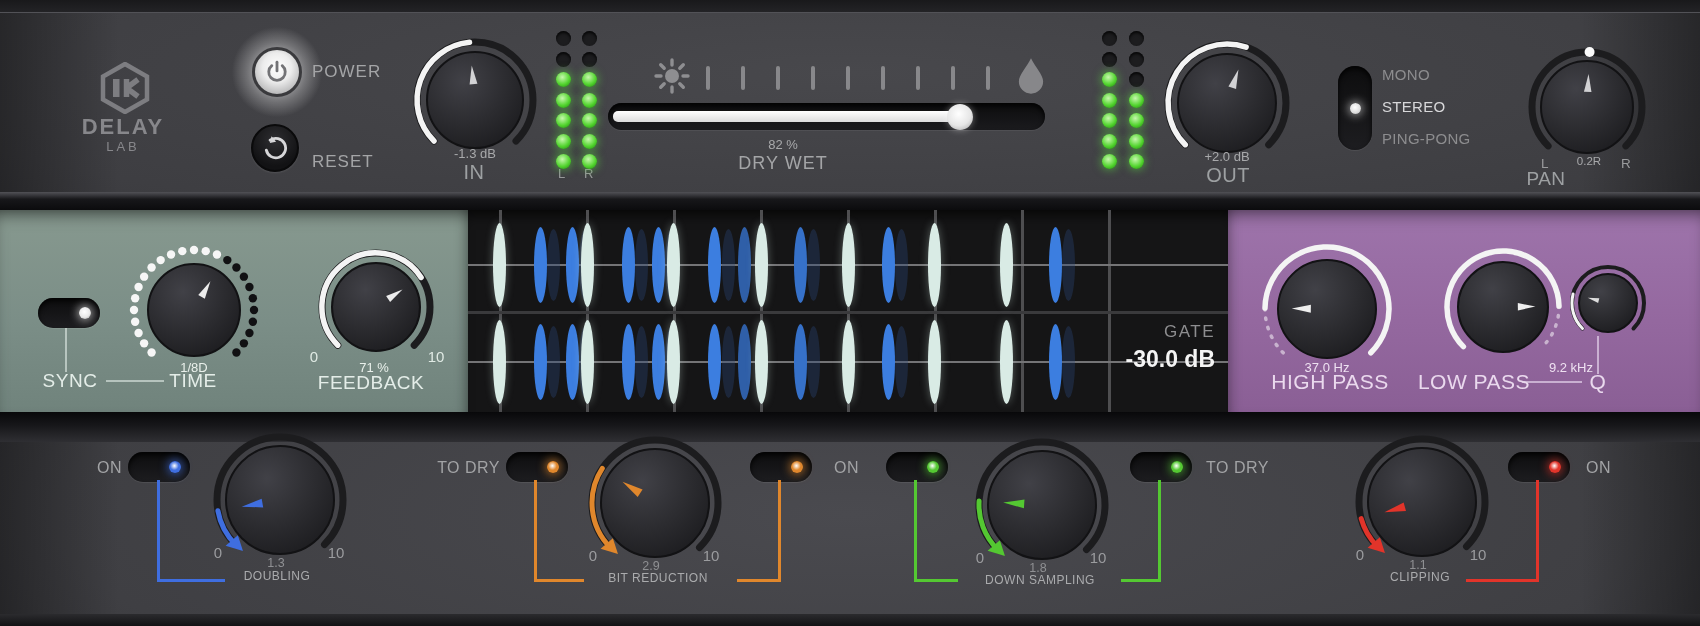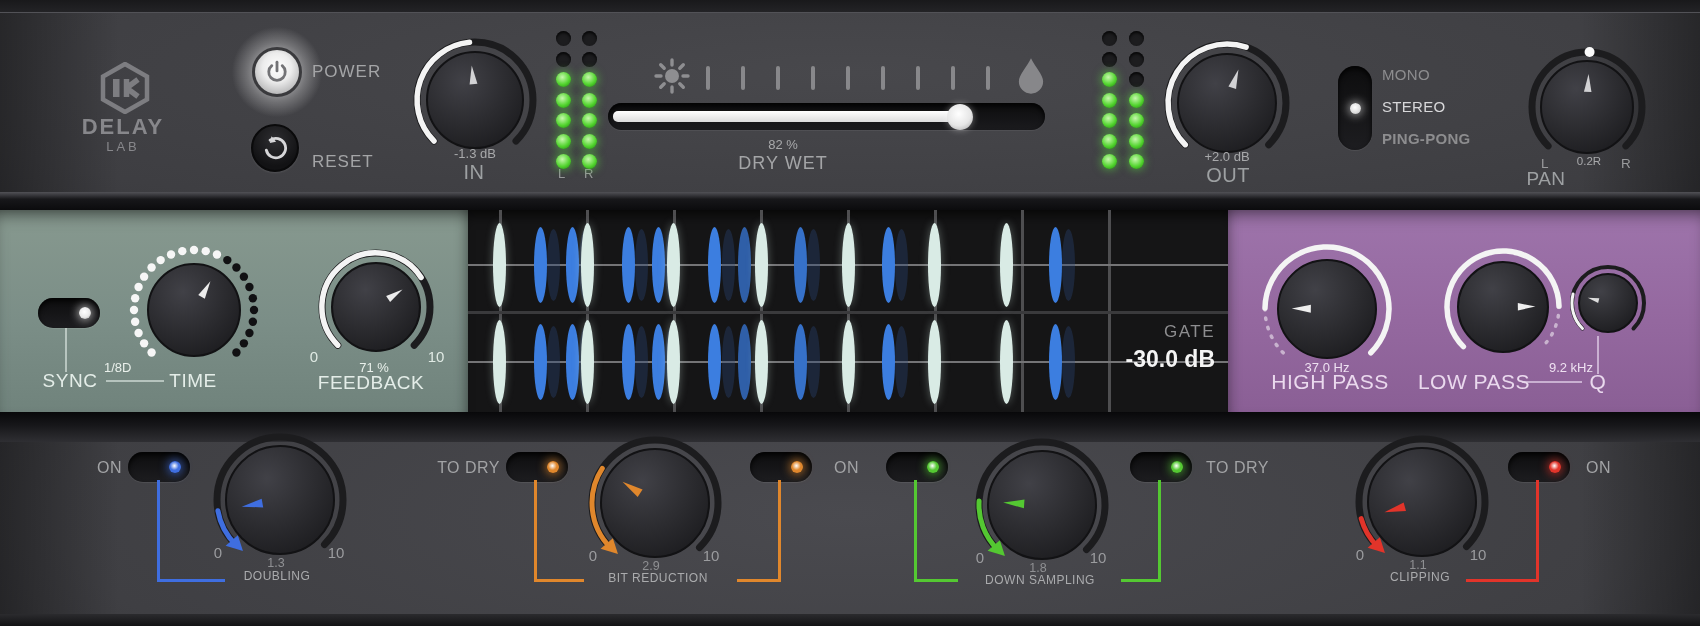--- a/index.html
+++ b/index.html
@@ -227,21 +227,21 @@
 <div class="t ctr kv" style="left:733px;top:137px;width:100px;">82 %</div>
 <div class="t ctr" style="left:693px;top:153px;width:180px;color:#a4a5a7;font-size:18px;letter-spacing:1px;">DRY WET</div>
 
 <div class="t meter-lbl" style="left:558px;top:166px;">L</div>
 <div class="t meter-lbl" style="left:584px;top:166px;">R</div>
 
 <div class="abs" id="mode-pill"></div>
 <div class="abs" id="mode-dot"></div>
 <div class="t mode-opt" style="left:1382px;top:66px;">MONO</div>
 <div class="t mode-opt sel" style="left:1382px;top:98px;">STEREO</div>
-<div class="t mode-opt" style="left:1382px;top:130px;font-weight:bold;">PING-PONG</div>
+<div class="t mode-opt" style="left:1382px;top:130px;">PING-PONG</div>
 
 <div class="t panlr" style="left:1541px;top:156px;">L</div>
 <div class="t panlr" style="left:1621px;top:156px;">R</div>
 
 <div class="toggle" style="left:38px;top:298px;">
   <span class="dot dot-white"></span>
 </div>
 <div class="conn" style="left:65px;top:328px;width:2px;height:44px;background:rgba(226,236,231,.6);"></div>
 <div class="t ctr kl-teal kl" style="left:36px;top:370px;width:68px;">SYNC</div>
 <div class="conn" style="left:106px;top:380px;width:58px;height:2px;background:rgba(226,236,231,.6);"></div>
@@ -403,21 +403,21 @@
 
 <div class="t kv" style="left: 385px; top: 146px; width: 180px; text-align: center;">-1.3 dB</div>
 <div class="t kl" style="left: 364px; top: 161px; width: 220px; text-align: center;">IN</div>
 <div class="hotspot" style="left: 427px; top: 52px; height: 96px; width: 96px;"></div>
 <div class="t kv" style="left: 1137px; top: 149px; width: 180px; text-align: center;">+2.0 dB</div>
 <div class="t kl" style="left: 1118px; top: 164px; width: 220px; text-align: center;">OUT</div>
 <div class="hotspot" style="left: 1178px; top: 54px; height: 98px; width: 98px;"></div>
 <div class="t kv kv-sm" style="left: 1499px; top: 155px; width: 180px; text-align: center;">0.2R</div>
 <div class="t kl kl-sm" style="left: 1436px; top: 168px; width: 220px; text-align: center;">PAN</div>
 <div class="hotspot" style="left: 1541px; top: 61px; height: 92px; width: 92px;"></div>
-<div class="t kv kv-teal" style="left: 104px; top: 360px; width: 180px; text-align: left;">1/8D</div>
+<div class="t kv kv-teal" style="left: 104px; top: 360px; width: 180px; text-align: center;">1/8D</div>
 <div class="t kl kl-teal" style="left: 83px; top: 370px; width: 220px; text-align: center;">TIME</div>
 <div class="hotspot" style="left: 148px; top: 264px; height: 92px; width: 92px;"></div>
 <div class="t kv kv-teal" style="left: 284px; top: 360px; width: 180px; text-align: center;">71 %</div>
 <div class="t kl kl-teal" style="left: 261px; top: 372px; width: 220px; text-align: center;">FEEDBACK</div>
 <div class="t mm mm-teal" style="left: 294px; top: 348px; width: 40px; text-align: center;">0</div>
 <div class="t mm mm-teal" style="left: 416px; top: 348px; width: 40px; text-align: center;">10</div>
 <div class="hotspot" style="left: 332px; top: 263px; height: 88px; width: 88px;"></div>
 <div class="t kv kv-purp" style="left: 1237px; top: 360px; width: 180px; text-align: center;">37.0 Hz</div>
 <div class="t kl kl-purp" style="left: 1220px; top: 370px; width: 220px; text-align: center;">HIGH PASS</div>
 <div class="hotspot" style="left: 1278px; top: 260px; height: 98px; width: 98px;"></div>

